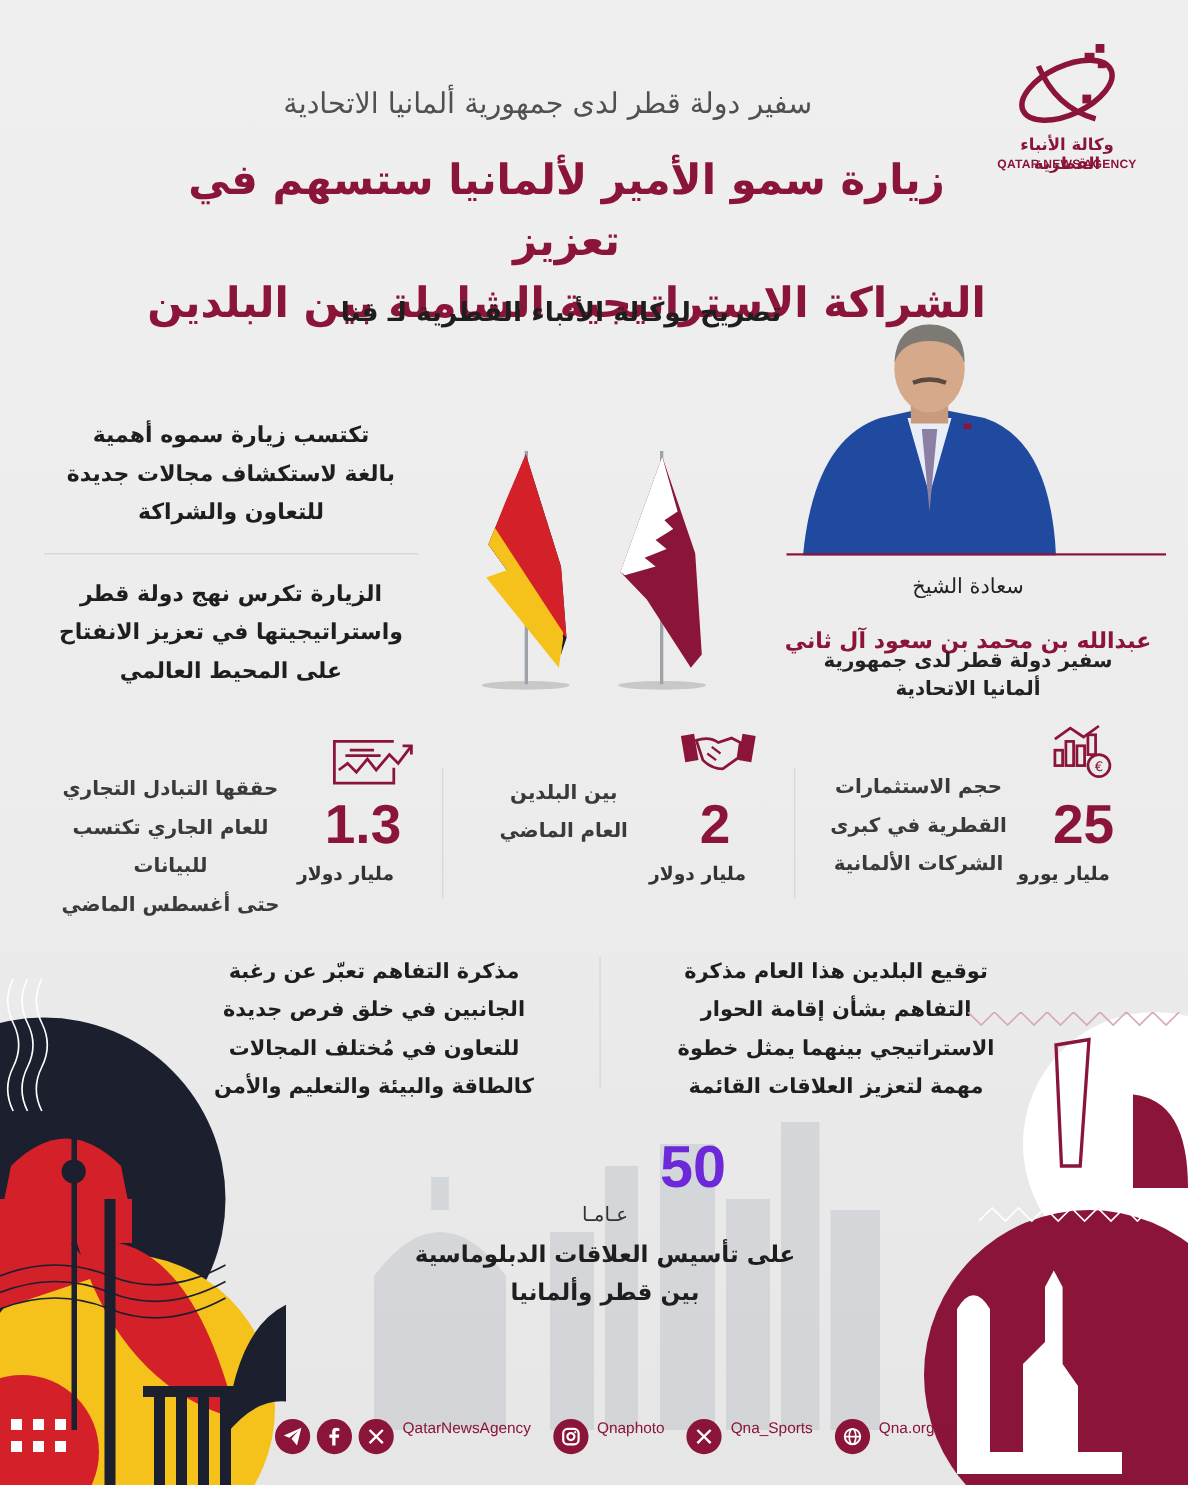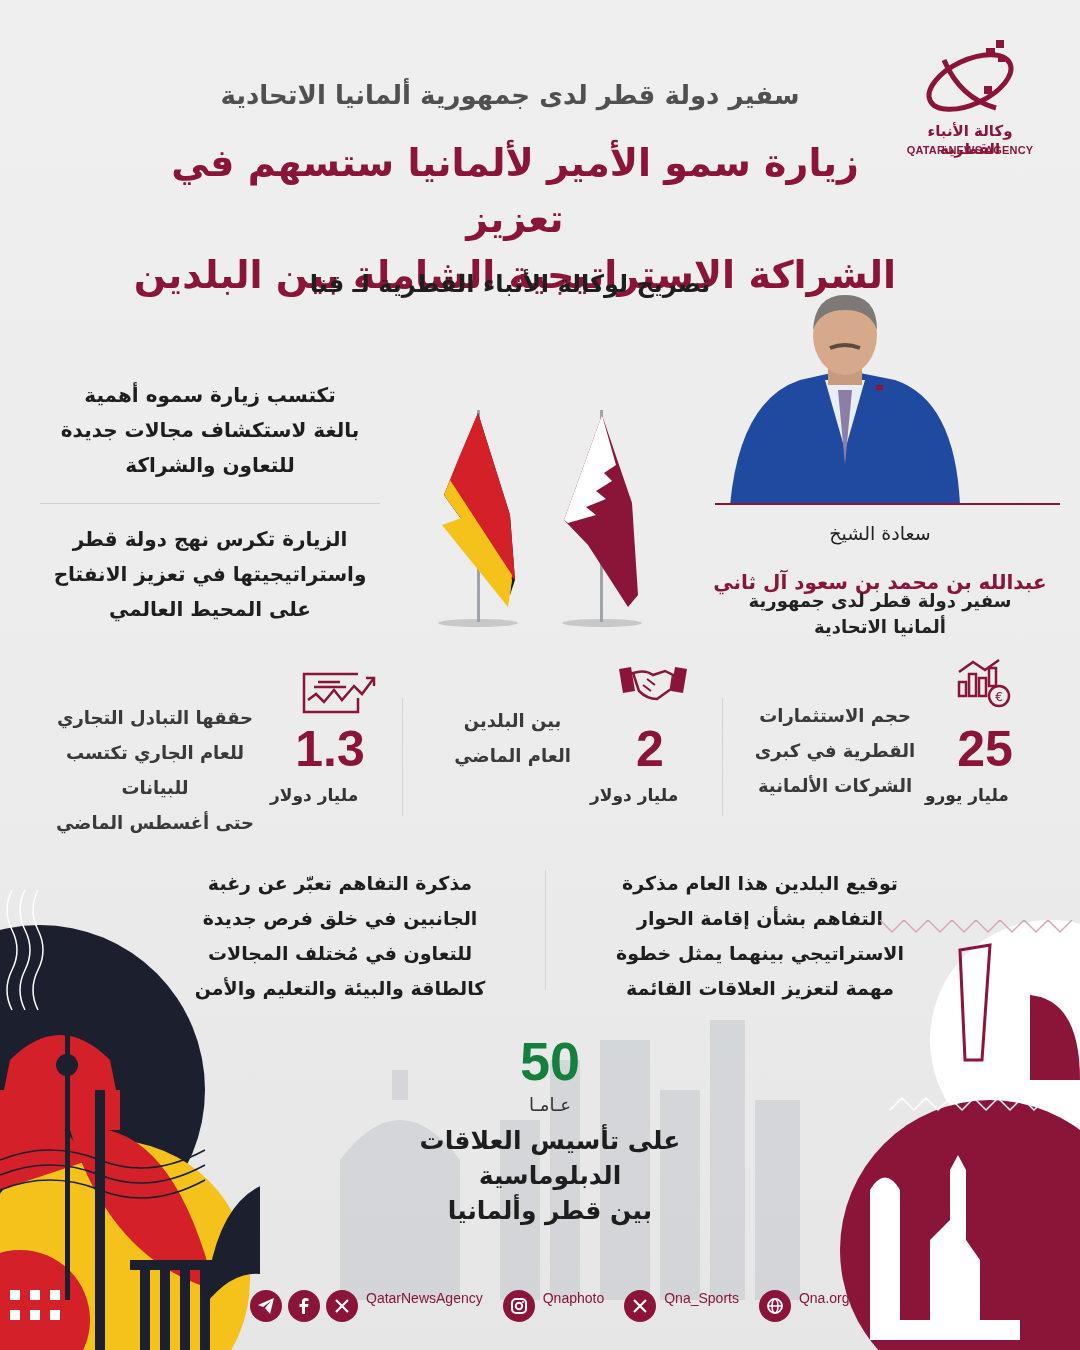--- a/index.html
+++ b/index.html
@@ -14,21 +14,21 @@
   .abs { position: absolute; }
   .center { text-align: center; }
 
   
   .ghost-city { left: 300px; top: 1000px; width: 560px; height: 300px; opacity: .25; }
 
   
   .logo { right: 40px; top: 38px; width: 140px; height: 125px; margin-left: 16px; }
   .logo-ar { position: absolute; left: 0; right: 0; top: 84px; text-align: center; font-size: 15px; font-weight: bold; color: #8a1538; }
   .logo-en { position: absolute; left: 0; right: 0; top: 106px; text-align: center; font-size: 11px; font-weight: bold; color: #8a1538; font-family: "Liberation Sans", sans-serif; direction: ltr; letter-spacing: .2px; }
-  .kicker { left: 150px; width: 720px; top: 80px; font-size: 26px; font-weight: bold; color: #505050; text-align: center; }
+  .kicker { left: 138px; width: 720px; top: 80px; font-size: 26px; font-weight: normal; color: #505050; text-align: center; }
   .headline { left: 120px; width: 790px; top: 135px; font-size: 38px; line-height: 56px; font-weight: bold; color: #8a1538; }
   .subhead { left: 250px; width: 520px; top: 270px; font-size: 24px; font-weight: bold; color: #1e1e1e; }
 
   
   .quote { left: 40px; width: 340px; font-size: 20px; line-height: 35px; font-weight: bold; color: #1e1e1e; }
   .divider-h { height: 1px; background: #cfcfcf; }
 
   
   .portrait { right: 110px; top: 290px; width: 250px; height: 215px; }
   .portrait-line { right: 20px; top: 503px; width: 345px; height: 2px; background: #8a1538; }
@@ -42,23 +42,23 @@
   
   .stat-num { font-size: 50px; font-weight: bold; color: #8a1538; font-family: "Liberation Sans", sans-serif; text-align: center; direction: ltr; }
   .stat-unit { font-size: 17px; font-weight: bold; color: #333; text-align: left; }
   .stat-text { font-size: 18px; line-height: 35px; font-weight: bold; color: #3a3a3a; text-align: center; }
   .divider-v { width: 1px; background: #d3d3d3; }
 
   
   .para { font-size: 19px; line-height: 35px; font-weight: bold; color: #1e1e1e; text-align: center; }
 
   
-  .fifty { left: 440px; width: 220px; top: 1030px; font-size: 54px; font-weight: bold; color: #15803d; text-align: center; font-family: "Liberation Sans", sans-serif; }
+  .fifty { left: 440px; width: 220px; top: 1030px; font-size: 54px; font-weight: bold; color: #6d28d9; font-family: "Liberation Sans", sans-serif; }
   .years { left: 440px; width: 220px; top: 1094px; font-size: 18px; color: #333; text-align: center; }
-  .fifty-text { left: 350px; width: 400px; top: 1123px; font-size: 25px; line-height: 35px; font-weight: bold; color: #1e1e1e; text-align: center; }
+  .fifty-text { left: 350px; width: 400px; top: 1123px; font-size: 21px; line-height: 35px; font-weight: bold; color: #1e1e1e; text-align: center; }
 
   
   .footer { left: 250px; top: 1290px; height: 40px; display: flex; align-items: flex-start; direction: ltr; gap: 6px; }
   .sicon { width: 32px; height: 32px; border-radius: 50%; background: #8a1538; display: flex; align-items: center; justify-content: center; }
   .stext { font-family: "Liberation Sans", sans-serif; font-size: 14px; color: #8a1538; margin: 0 14px 0 2px; }
 </style>
 </head>
 <body>
 
 <svg class="abs ghost-city" viewBox="0 0 560 300">

